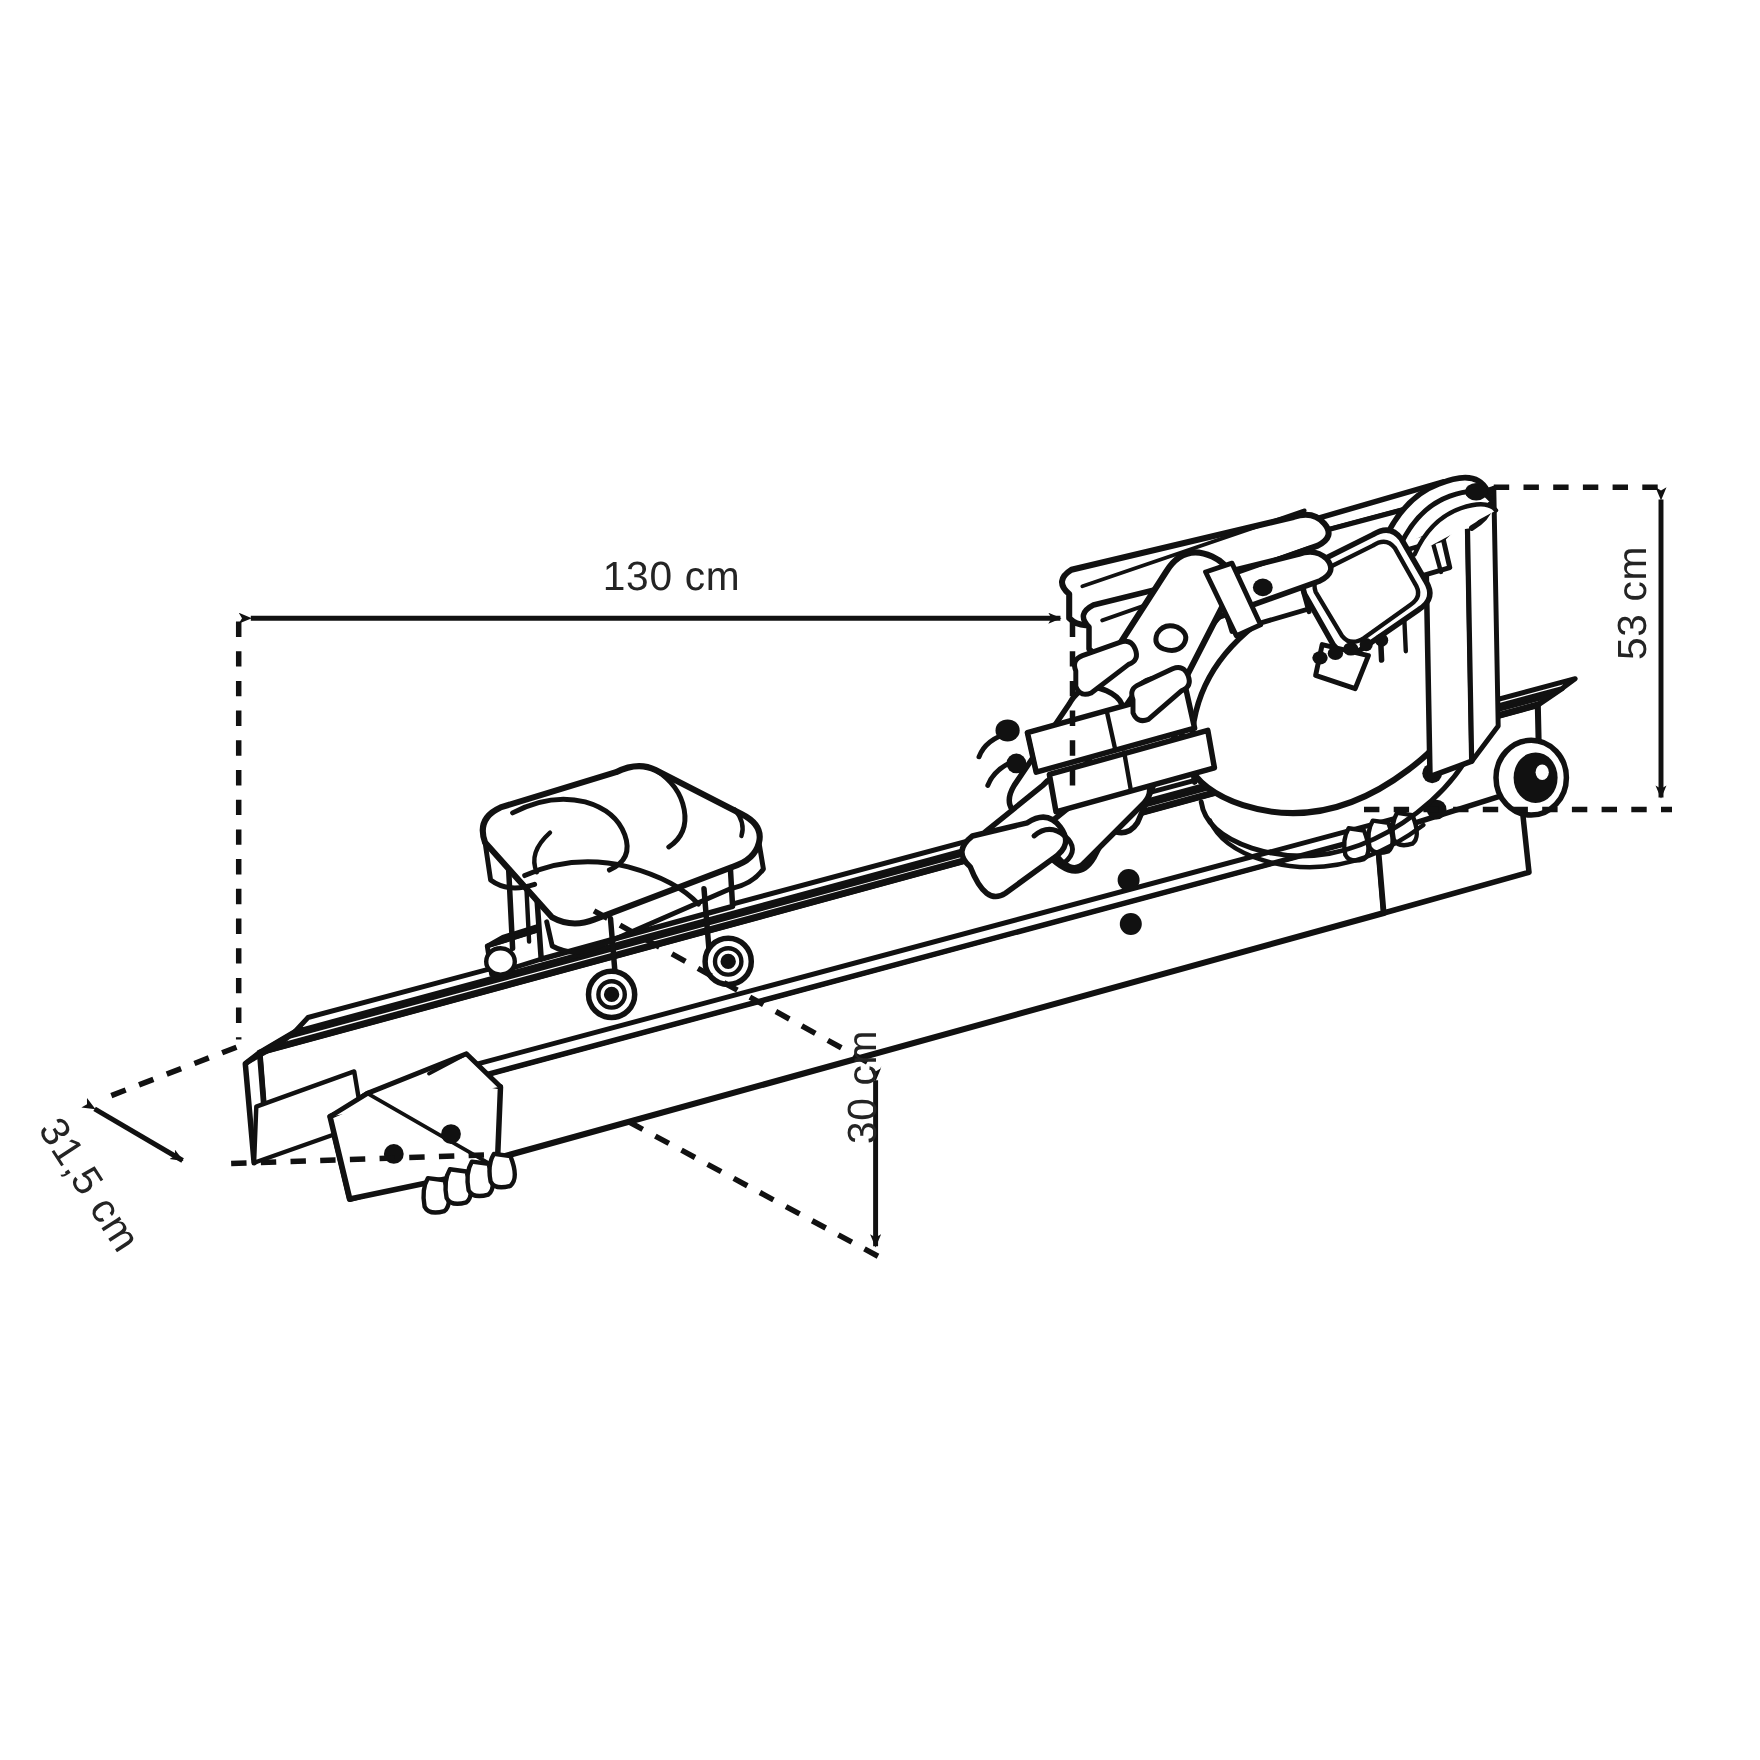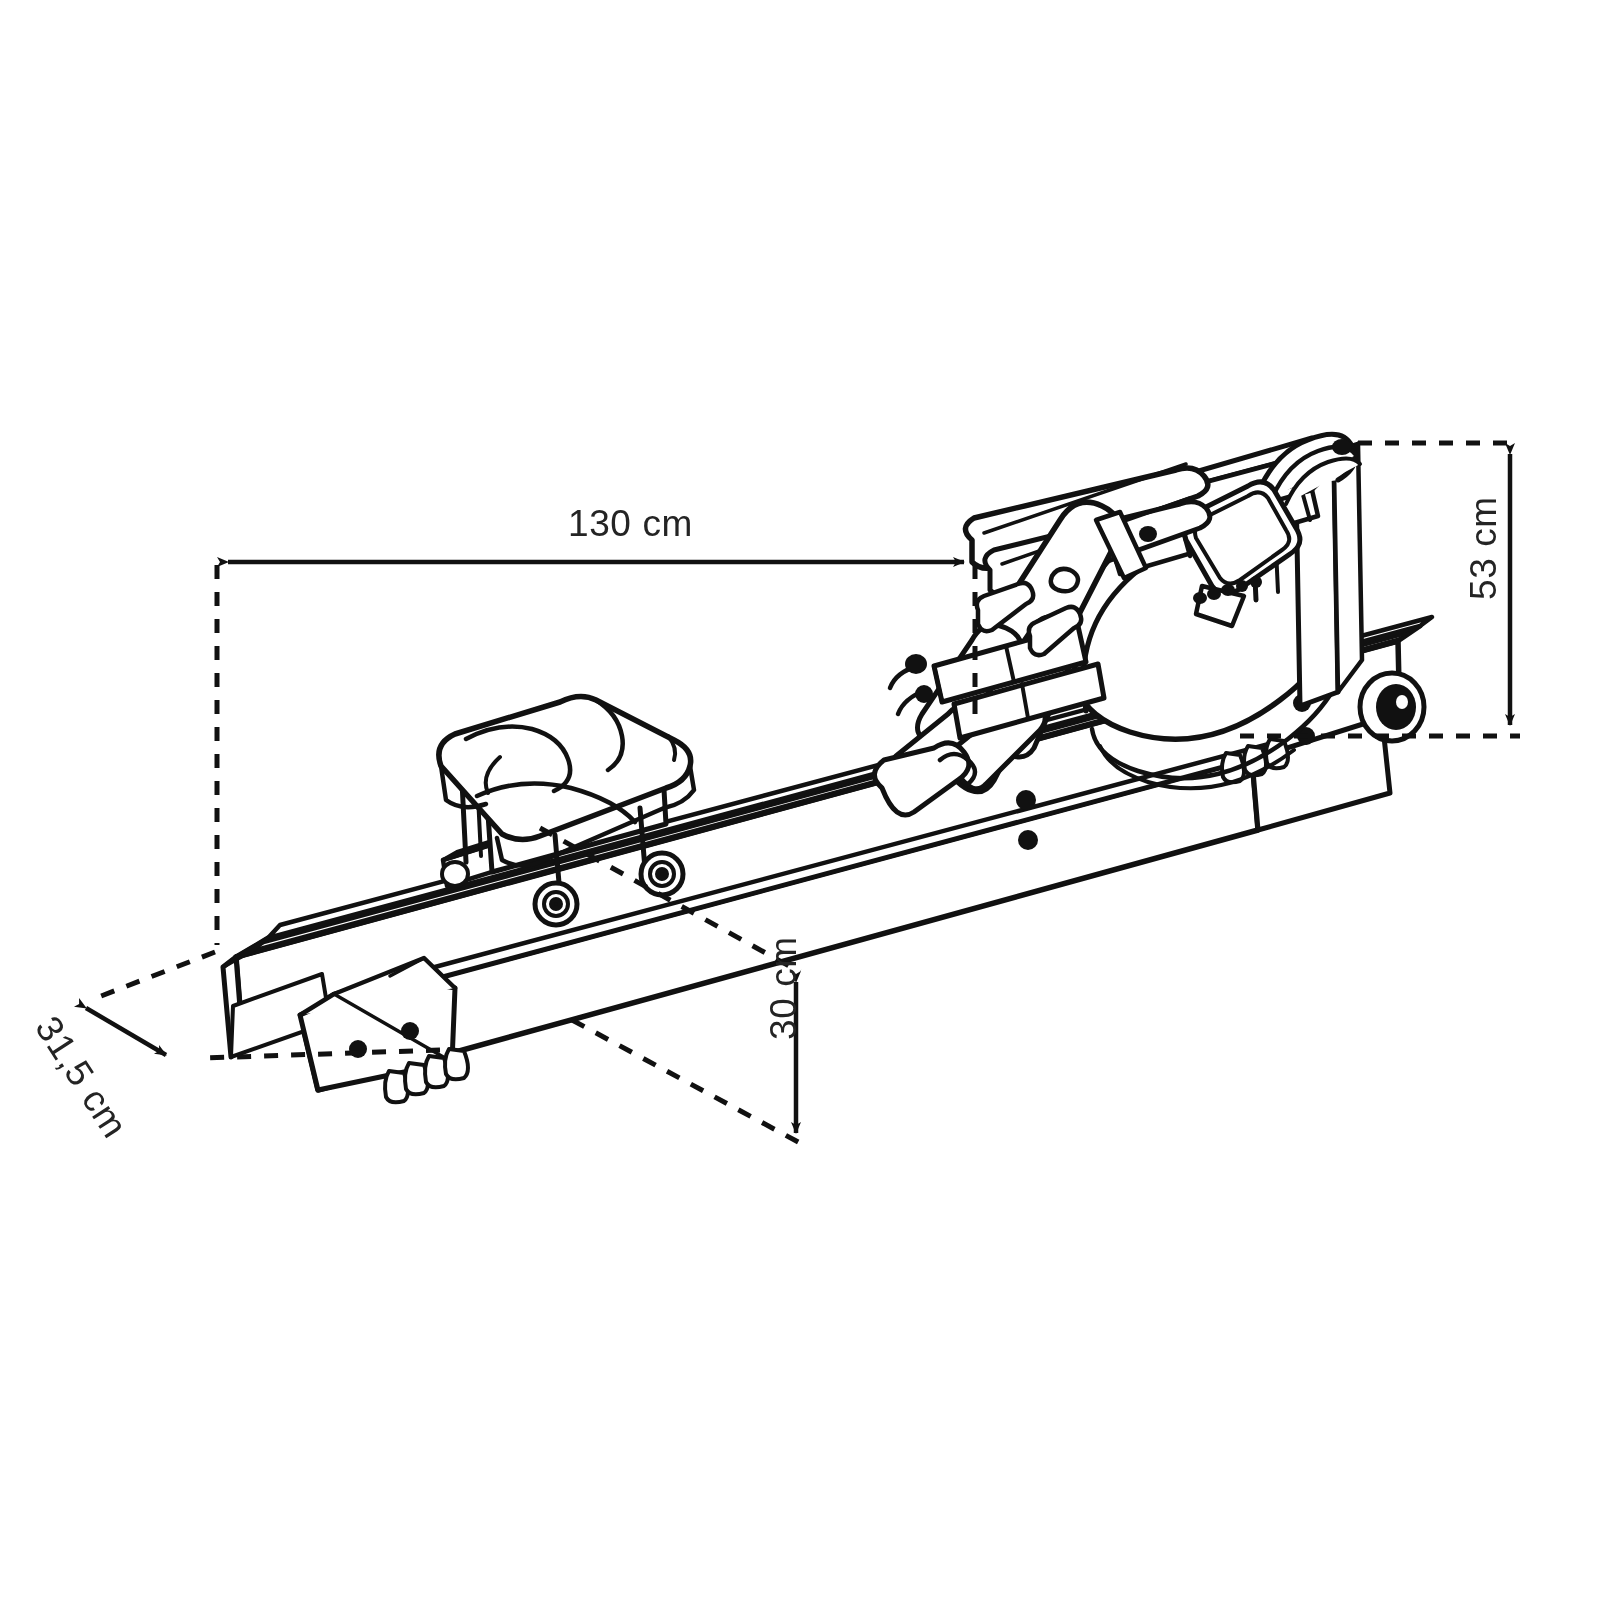--- a/index.html
+++ b/index.html
@@ -246,21 +246,21 @@
     </g>
 
     <g>
       <path d="M540 828 L800 972" stroke="#111111" stroke-width="5" stroke-dasharray="14 13" fill="none"></path>
       <path d="M572 1020 L800 1143" stroke="#111111" stroke-width="5" stroke-dasharray="14 13" fill="none"></path>
       <path d="M796 982 L796 1133" stroke="#111111" stroke-width="4.5" fill="none" marker-start="url(#ar)" marker-end="url(#ar)"></path>
     </g>
 
   </svg>
 
-  <div class="dimlabel" style="left:568px;top:505px;">130 cm</div>
+  <div class="dimlabel" style="left:548px;top:505px;">130 cm</div>
 
   <div class="dimlabel" style="left:1465px;top:600px;transform:rotate(-90deg);transform-origin:left top;">53 cm</div>
 
   <div class="dimlabel" style="left:60px;top:1010px;transform:rotate(57deg);transform-origin:left top;">31,5 cm</div>
 
   <div class="dimlabel" style="left:765px;top:1040px;transform:rotate(-90deg);transform-origin:left top;">30 cm</div>
 
 </div>
 
 </body></html>

